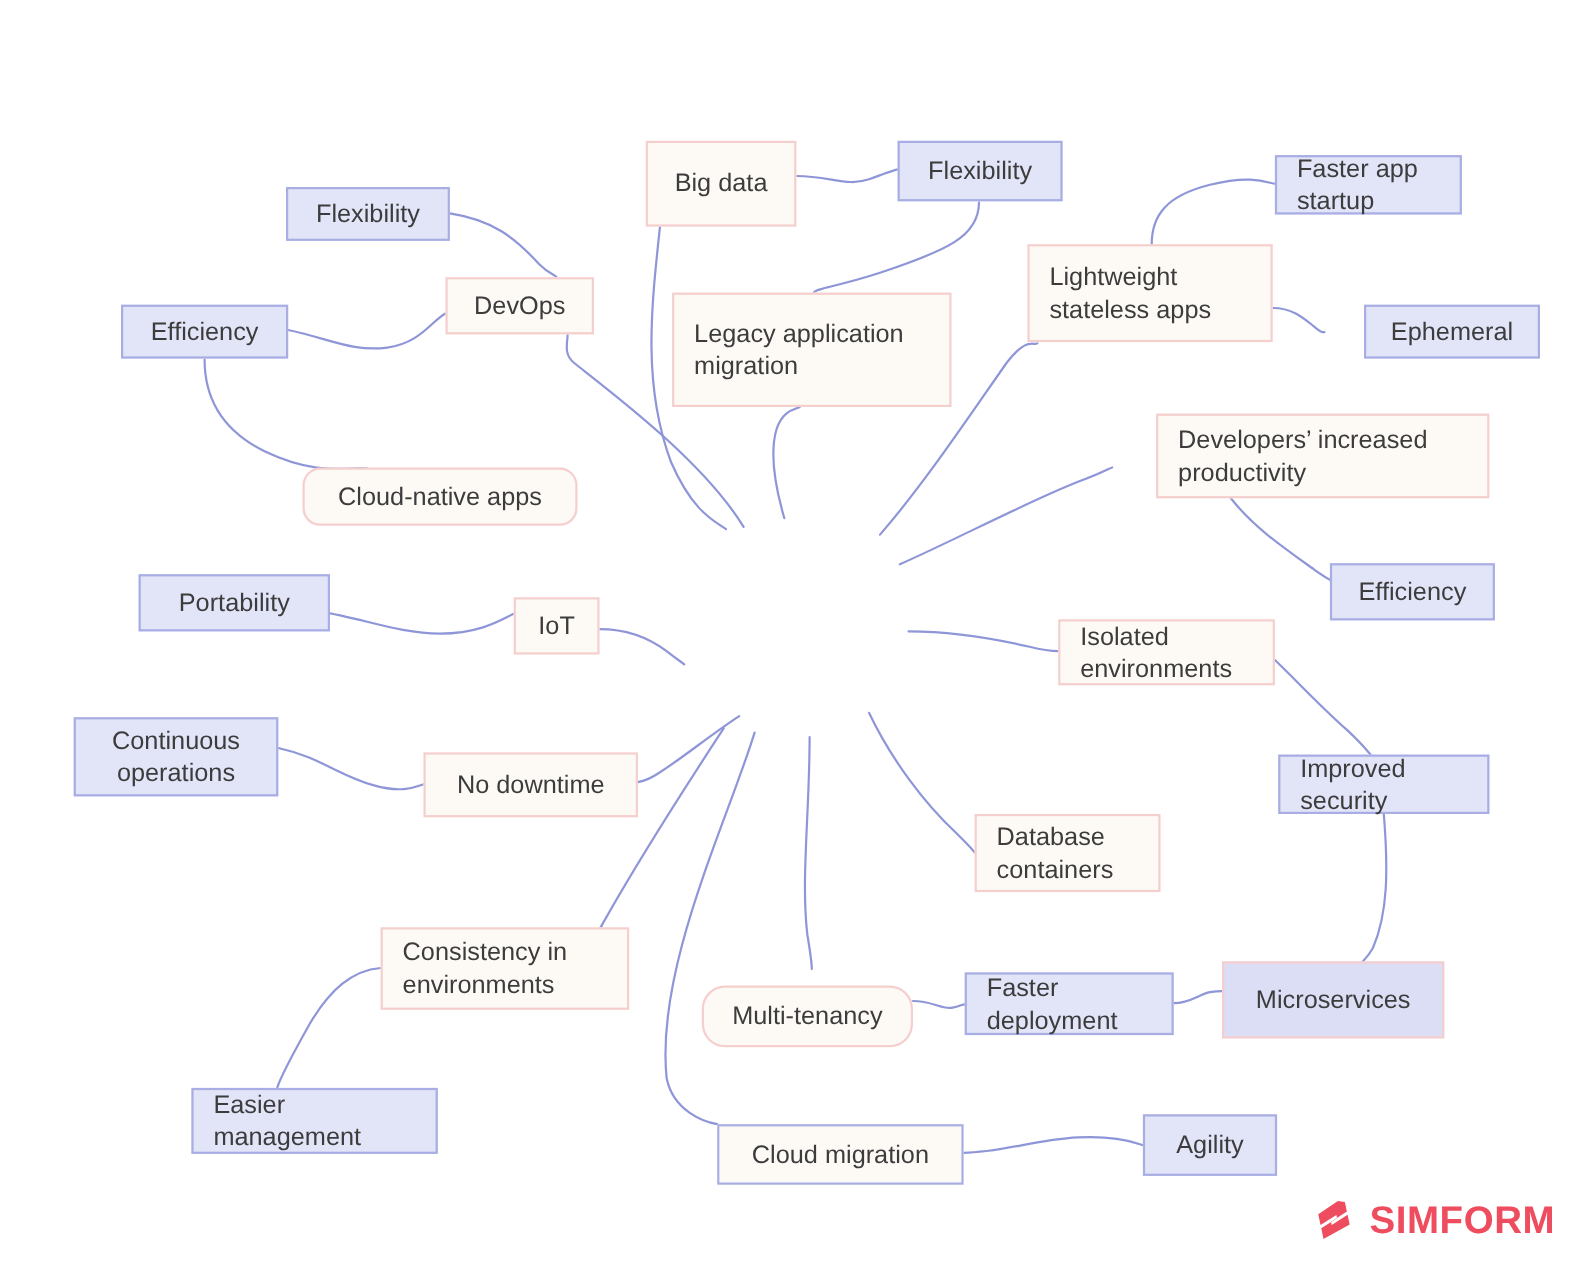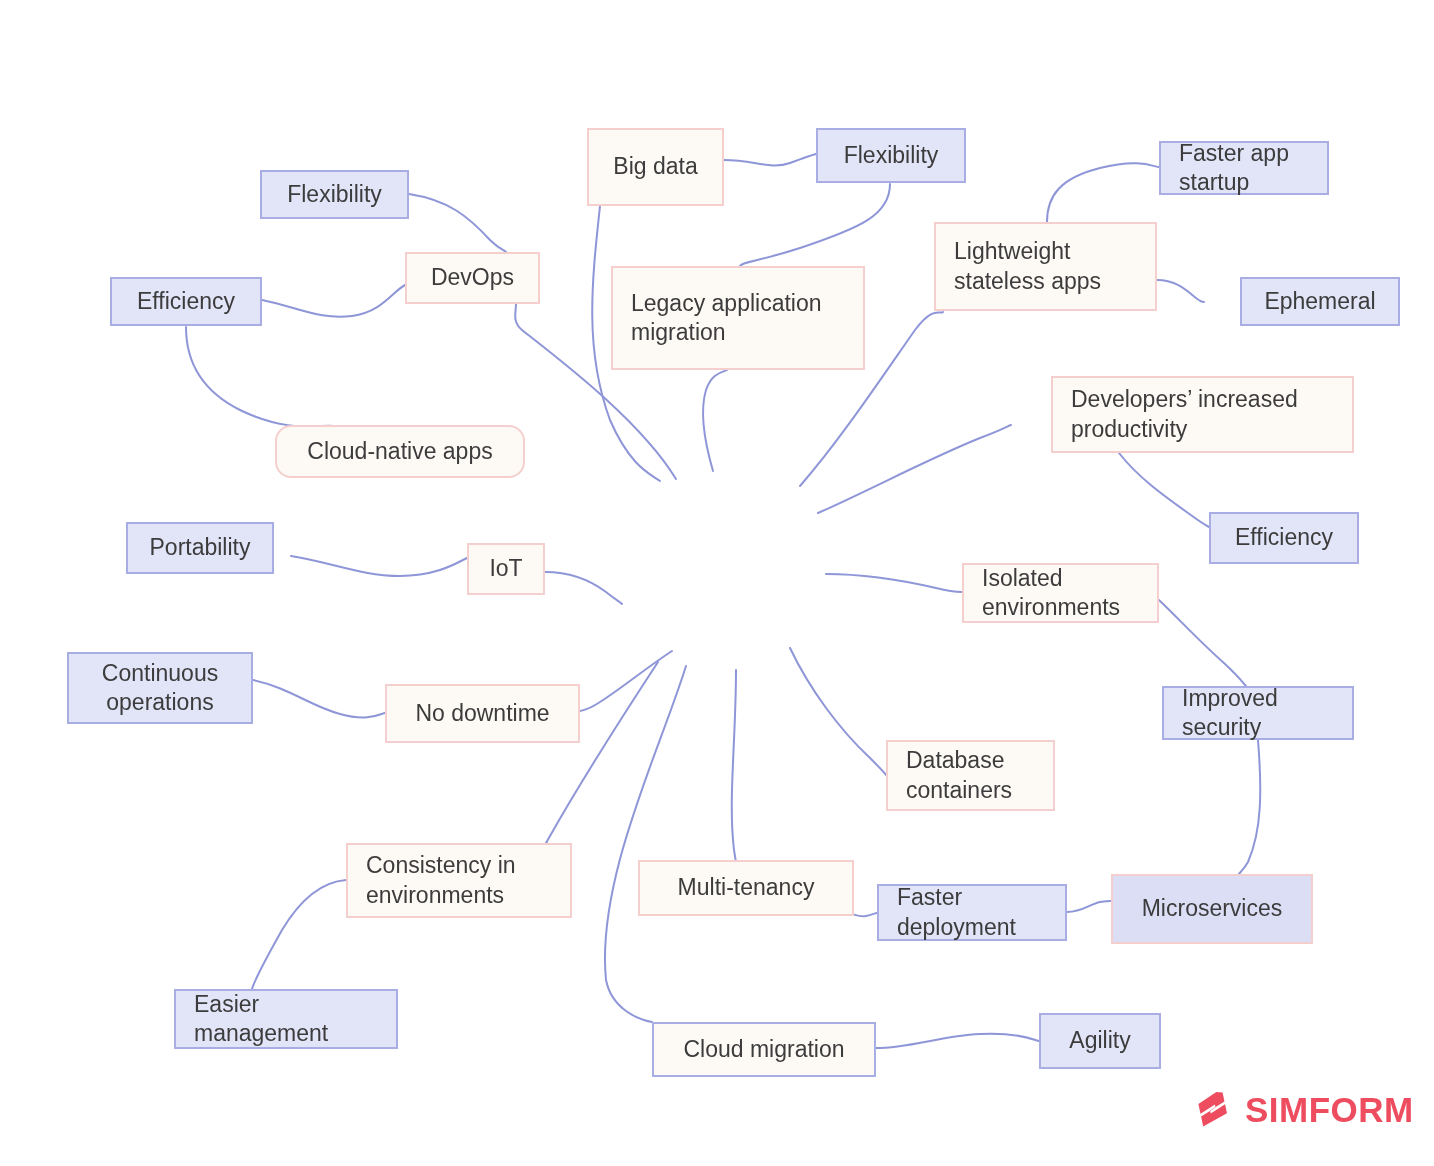--- a/index.html
+++ b/index.html
@@ -172,21 +172,21 @@
       </div>
       <div class="node n-pink" style="left: 1011px; top: 376px; width: 303px; height: 77px; margin-left: 40px;">
         <span class="lbl" style="text-align: left;">Developers’ increased<br>productivity</span>
       </div>
       <div class="node n-pink" style="left: 275px; top: 425px; width: 250px; height: 53px; border-radius: 16px;">
         <span class="lbl" style="text-align: center;">Cloud-native apps</span>
       </div>
       <div class="node n-blue" style="left: 1209px; top: 512px; width: 150px; height: 52px;">
         <span class="lbl" style="text-align: center;">Efficiency</span>
       </div>
-      <div class="node n-blue" style="left: 126px; top: 522px; width: 148px; height: 52px;">
+      <div class="node n-blue" style="left: 126px; top: 522px; width: 174px; height: 52px;">
         <span class="lbl" style="text-align: center;">Portability</span>
       </div>
       <div class="node n-pink" style="left: 467px; top: 543px; width: 78px; height: 52px;">
         <span class="lbl" style="text-align: center;">IoT</span>
       </div>
       <div class="node n-pink" style="left: 962px; top: 563px; width: 197px; height: 60px;">
         <span class="lbl" style="text-align: left;">Isolated<br>environments</span>
       </div>
       <div class="node n-blue" style="left: 67px; top: 652px; width: 186px; height: 72px;">
         <span class="lbl" style="text-align: center;">Continuous<br>operations</span>
@@ -196,21 +196,21 @@
       </div>
       <div class="node n-blue" style="left: 1162px; top: 686px; width: 192px; height: 54px;">
         <span class="lbl" style="text-align: left;">Improved<br>security</span>
       </div>
       <div class="node n-pink" style="left: 886px; top: 740px; width: 169px; height: 71px;">
         <span class="lbl" style="text-align: left;">Database<br>containers</span>
       </div>
       <div class="node n-pink" style="left: 346px; top: 843px; width: 226px; height: 75px;">
         <span class="lbl" style="text-align: left;">Consistency in<br>environments</span>
       </div>
-      <div class="node n-pink" style="left: 638px; top: 860px; width: 216px; height: 56px;">
+      <div class="node n-pink" style="left: 638px; top: 896px; width: 192px; height: 56px; border-radius: 21px;">
         <span class="lbl" style="text-align: center;">Multi-tenancy</span>
       </div>
       <div class="node n-blue" style="left: 877px; top: 884px; width: 190px; height: 57px;">
         <span class="lbl" style="text-align: left;">Faster<br>deployment</span>
       </div>
       <div class="node n-pinkoutline" style="left: 1111px; top: 874px; width: 202px; height: 70px;">
         <span class="lbl" style="text-align: center;">Microservices</span>
       </div>
       <div class="node n-blue" style="left: 138px; top: 989px; width: 224px; height: 60px; margin-left: 36px;">
         <span class="lbl" style="text-align: left;">Easier<br>management</span>

